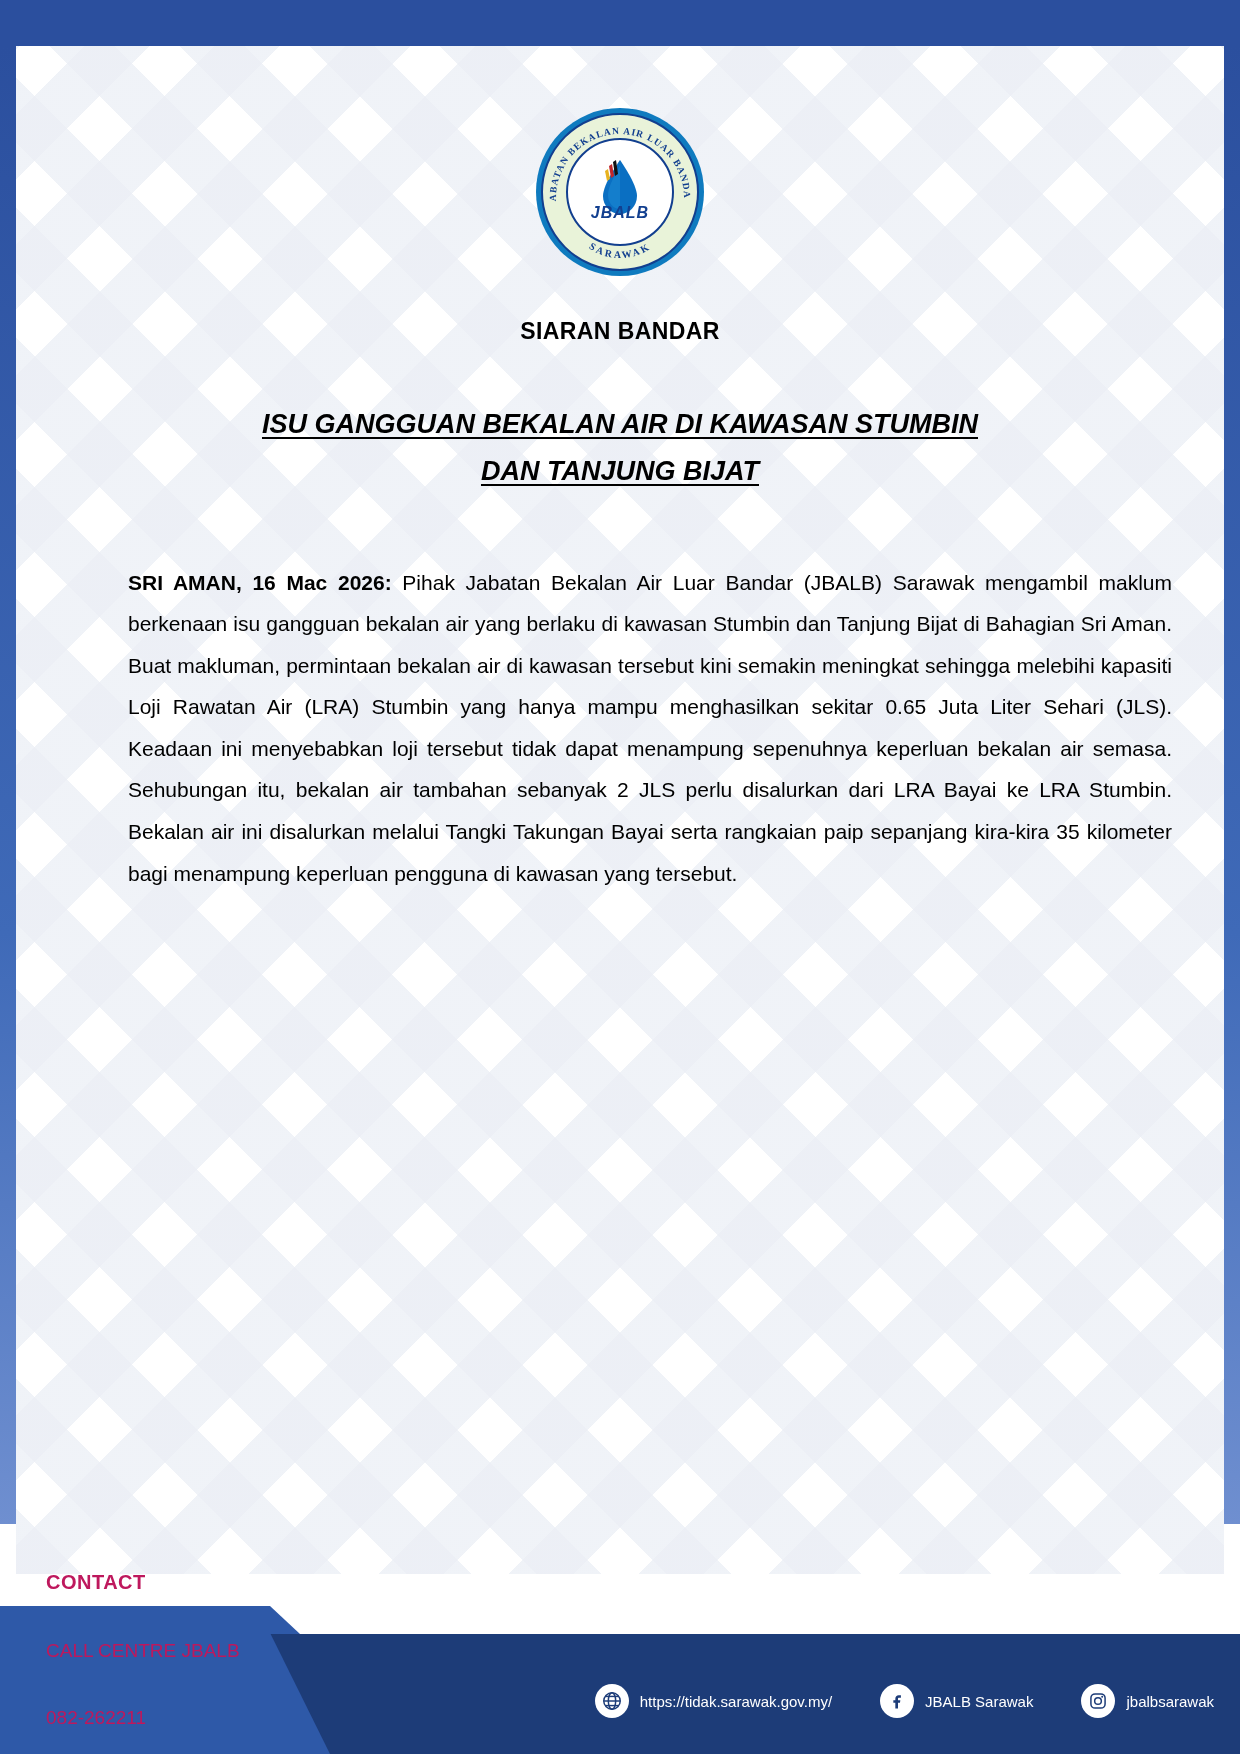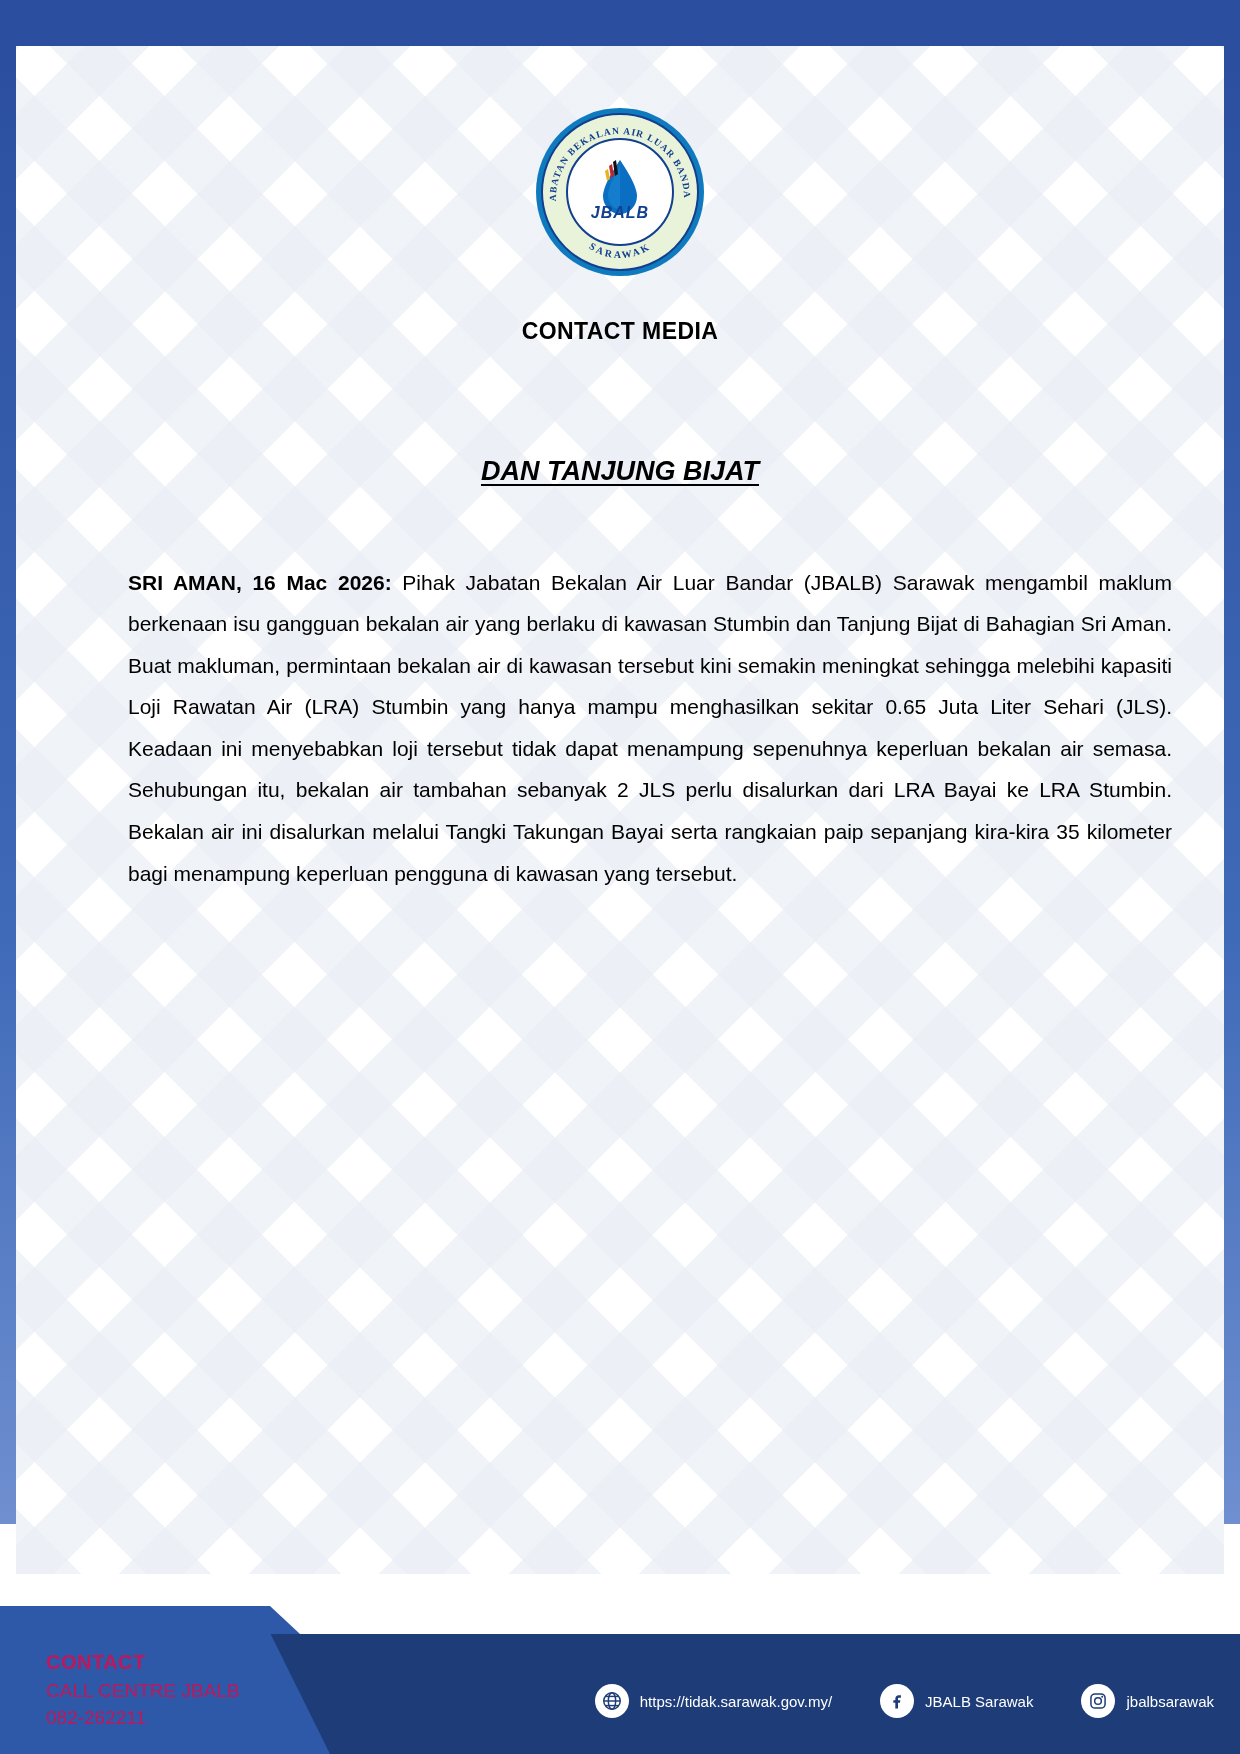--- a/index.html
+++ b/index.html
@@ -193,20 +193,21 @@
     color: #be185d;
     line-height: 1.45;
   }
   .contact-title {
     font-size: 20px;
     font-weight: bold;
     letter-spacing: .5px;
   }
   .contact-line {
     font-size: 19px;
+    margin-top: 40px;
   }
   .social-row {
     position: absolute;
     right: 26px;
     bottom: 36px;
     display: flex;
     align-items: center;
     gap: 14px;
     color: #ffffff;
   }
@@ -269,24 +270,24 @@
           <path d="M21 8 C21 8 9 27 9 37 C9 45 14.4 51 21 51 C21 51 21 8 21 8 Z" fill="#1d8ad6" opacity=".55"></path>
           <path d="M14 4 L17 2 L19 16 L16 18 Z" fill="#111"></path>
           <path d="M10 8 L13 6 L15 18 L12 20 Z" fill="#c0262b"></path>
           <path d="M6 13 L9 11 L11 21 L8 23 Z" fill="#e8b21e"></path>
         </svg>
 
         <div class="jbalb">JBALB</div>
       </div>
     </div>
 
-    <div class="siaran">CONTACT MEDIA</div>
+    <div class="siaran">SIARAN BANDAR</div>
 
     <div class="headline">
-      <br>
+      <span>ISU GANGGUAN BEKALAN AIR DI KAWASAN STUMBIN</span><br>
       <span>DAN TANJUNG BIJAT</span>
     </div>
 
     <div class="body-copy">
       <b>SRI AMAN, 16 Mac 2026:</b><span> Pihak Jabatan Bekalan Air Luar Bandar (JBALB) Sarawak mengambil maklum berkenaan isu gangguan bekalan air yang berlaku di kawasan Stumbin dan Tanjung Bijat di Bahagian Sri Aman. Buat makluman, permintaan bekalan air di kawasan tersebut kini semakin meningkat sehingga melebihi kapasiti Loji Rawatan Air (LRA) Stumbin yang hanya mampu menghasilkan sekitar 0.65 Juta Liter Sehari (JLS). Keadaan ini menyebabkan loji tersebut tidak dapat menampung sepenuhnya keperluan bekalan air semasa. Sehubungan itu, bekalan air tambahan sebanyak 2 JLS perlu disalurkan dari LRA Bayai ke LRA Stumbin. Bekalan air ini disalurkan melalui Tangki Takungan Bayai serta rangkaian paip sepanjang kira-kira 35 kilometer bagi menampung keperluan pengguna di kawasan yang tersebut.</span>
     </div>
 
   </div>
 
   <div class="footer">

